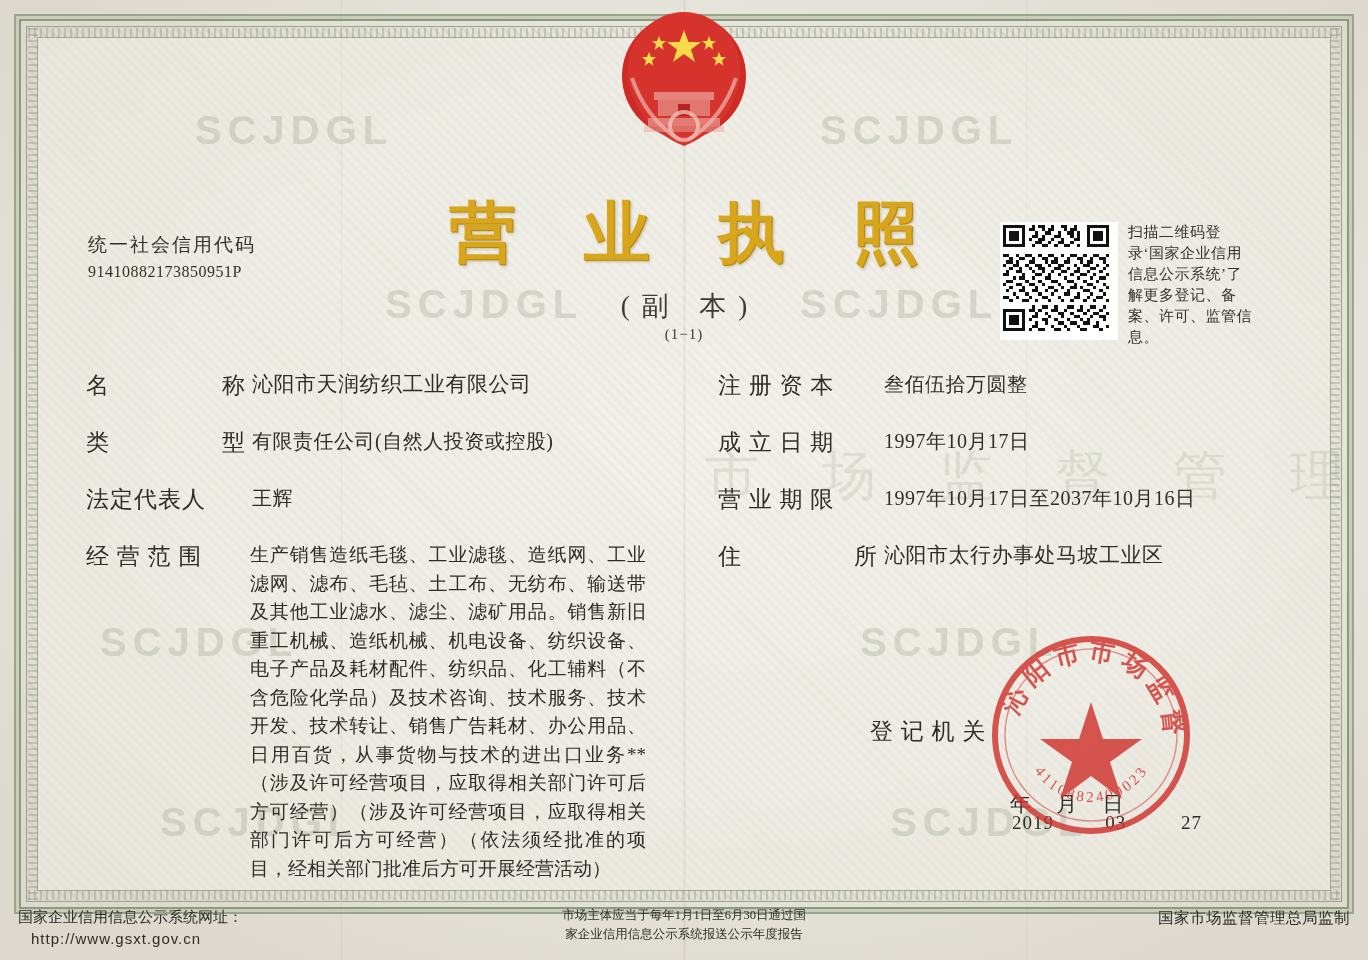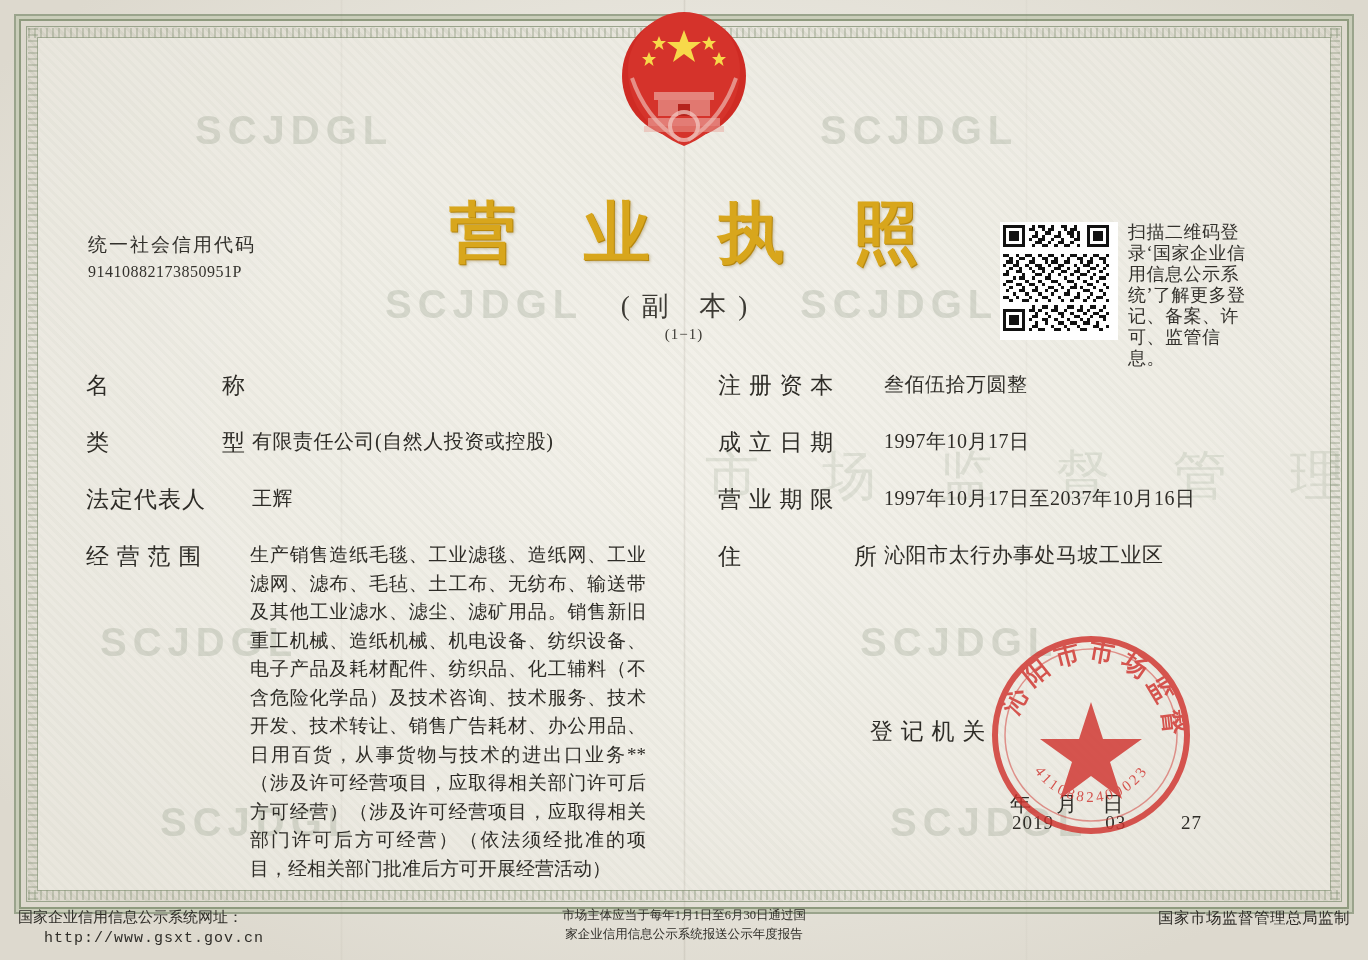--- a/index.html
+++ b/index.html
@@ -166,21 +166,21 @@
     left: 0; top: 0;
     width: 112px; height: 112px;
     background: #fff;
     padding: 3px;
   }
   .qr-note {
     position: absolute;
     left: 128px;
     top: 0;
     width: 125px;
-    font-size: 18px;
+    font-size: 15px;
     line-height: 21px;
     color: #33312c;
     letter-spacing: 0.5px;
   }
 
   
   .fields {
     position: absolute;
     left: 0; right: 0;
     top: 370px;
@@ -283,23 +283,23 @@
   }
   .footer-left {
     position: absolute;
     left: 18px;
     top: 0;
     font-size: 15px;
     color: #2e2c27;
     line-height: 22px;
   }
   .footer-left .url {
-    font-family: Liberation Mono, monospace;
+    font-family: Liberation Sans, sans-serif;
     letter-spacing: 1px;
-    margin-left: 26px;
+    margin-left: 13px;
   }
   .footer-center {
     position: absolute;
     left: 50%;
     transform: translateX(-50%);
     top: 0;
     font-size: 12.5px;
     color: #2e2c27;
     line-height: 19px;
     text-align: center;
@@ -615,20 +615,21 @@
 
   <div class="fields">
 
     <div class="col-left">
 
       <div class="row">
         <div class="flabel w4">
           <span>名</span>
           <span>称</span>
         </div>
+        <div class="fvalue big">沁阳市天润纺织工业有限公司</div>
       </div>
 
       <div class="row">
         <div class="flabel w4">
           <span>类</span>
           <span>型</span>
         </div>
         <div class="fvalue">有限责任公司(自然人投资或控股)</div>
       </div>
 

